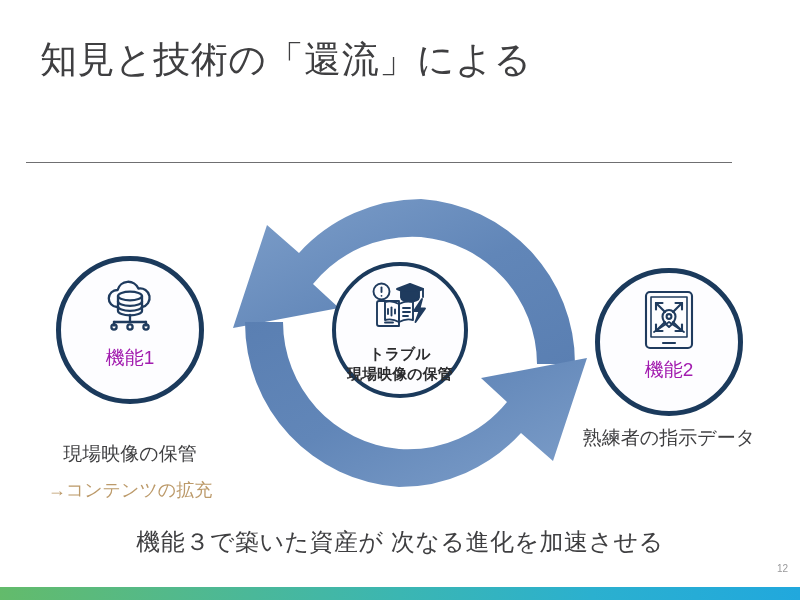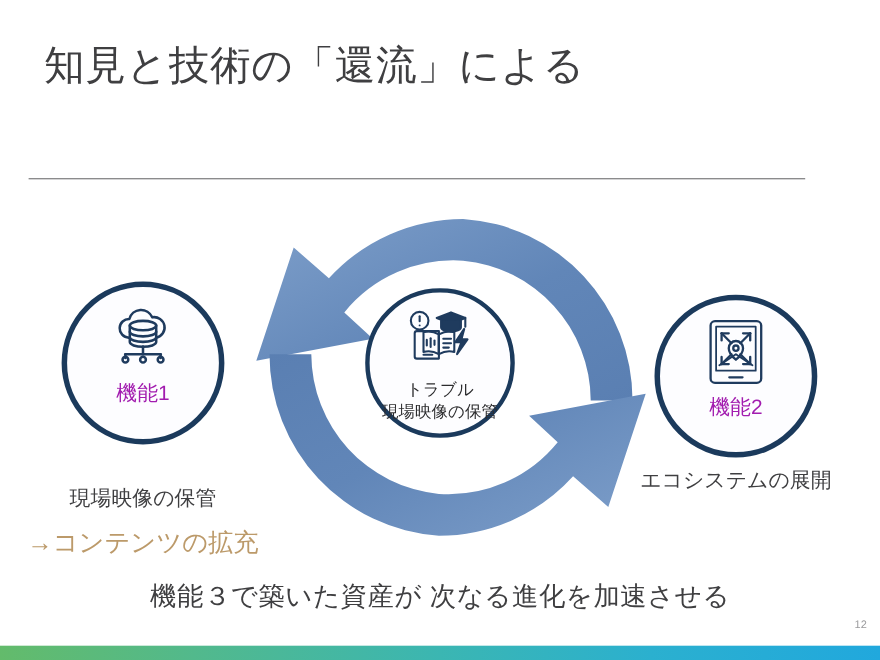--- a/index.html
+++ b/index.html
@@ -92,37 +92,37 @@
     margin-top: 4px;
     text-align: center;
     line-height: 1.15;
   }
   .node-label-center {
     font-size: 15px;
     color: #2c2c2e;
     text-align: center;
     line-height: 1.22;
     margin-top: 2px;
-    font-weight: 400;
+    font-weight: 700;
   }
 
   
   .caption-block {
     position: absolute;
     text-align: center;
     width: 230px;
   }
   .caption-main {
     font-size: 19px;
     color: #3f3f41;
     line-height: 1.3;
     white-space: nowrap;
   }
   .caption-arrow {
-    font-size: 23px;
+    font-size: 18px;
     color: #bc9a6a;
     line-height: 1.3;
     margin-top: 12px;
     white-space: nowrap;
   }
 
   
   .summary {
     position: absolute;
     left: 0;
@@ -296,21 +296,21 @@
           <path d="M14 43 L29 33 L44 43" stroke-width="1.8"></path>
 
           <path d="M29 21 a6.5 6.5 0 0 1 6.5 6.5 c0 5 -6.5 10.5 -6.5 10.5 s-6.5 -5.5 -6.5 -10.5 a6.5 6.5 0 0 1 6.5 -6.5 Z"></path>
           <circle cx="29" cy="27.5" r="2.4"></circle>
         </svg>
       </div>
       <div class="node-label">機能2</div>
     </div>
   </div>
   <div class="caption-block" style="left:554px; top:426px;">
-    <div class="caption-main">エコシステムの展開</div>
+    <div class="caption-main">熟練者の指示データ</div>
   </div>
 
   <div class="summary">機能３で築いた資産が  次なる進化を加速させる</div>
 
   <div class="page-number">12</div>
   <div class="footer-bar"></div>
 
 </div>
 
 </body></html>

